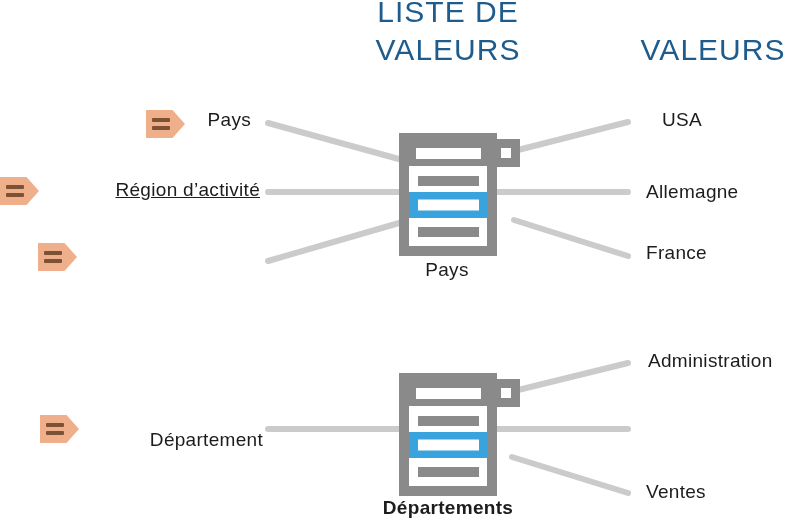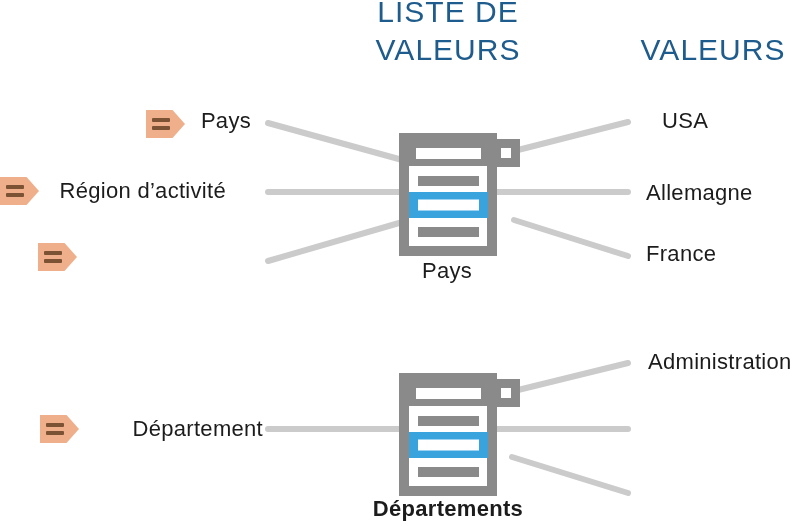--- a/index.html
+++ b/index.html
@@ -7,21 +7,21 @@
     position:relative;width:806px;height:527px;background:#ffffff;overflow:hidden;
     font-family:"Liberation Sans", sans-serif;color:#1C1C1C;
   }
   .lines{position:absolute;left:0;top:0;z-index:1;}
   .hdr{
     position:absolute;z-index:2;color:#1E5C8D;font-size:30px;line-height:1;
     letter-spacing:1px;white-space:nowrap;transform:translateX(-50%);text-align:center;
   }
   .hdr.two-line{line-height:38px;}
   .lbl{
-    position:absolute;z-index:2;font-size:22px;line-height:1;letter-spacing:0.3px;
+    position:absolute;z-index:2;font-size:19px;line-height:1;letter-spacing:0.3px;
     white-space:nowrap;
   }
   .lbl.right-anchor{text-align:right;}
   .lbl.centered{transform:translateX(-50%);}
   .tag{
     position:absolute;z-index:2;width:39px;height:28px;background:#EFAF8A;
     clip-path:polygon(0 0, 68% 0, 100% 50%, 68% 100%, 0 100%);
     display:flex;flex-direction:column;justify-content:center;gap:4px;
     padding-left:6px;box-sizing:border-box;
   }
@@ -55,21 +55,21 @@
   <div class="tag" style="left:146px;top:110px;">
     <div class="bar"></div>
     <div class="bar"></div>
   </div>
   <div class="lbl right-anchor" style="right:555px;top:110px;">Pays</div>
 
   <div class="tag" style="left:0px;top:177px;">
     <div class="bar"></div>
     <div class="bar"></div>
   </div>
-  <div class="lbl right-anchor" style="right:580px;top:180px;">Région d’activité</div>
+  <div class="lbl right-anchor" style="right:546px;top:180px;text-decoration:underline;">Région d’activité</div>
 
   <div class="tag" style="left:38px;top:243px;">
     <div class="bar"></div>
     <div class="bar"></div>
   </div>
 
   <svg class="lov-icon" style="left:399px;top:133px;" width="121" height="123" viewBox="0 0 121 123">
     <rect x="97.5" y="10.5" width="19" height="19" fill="#ffffff" stroke="#8A8A8A" stroke-width="9"></rect>
     <rect x="5" y="5" width="88" height="113" fill="#ffffff" stroke="#8A8A8A" stroke-width="10"></rect>
     <rect x="13.5" y="11.5" width="72" height="18" fill="#ffffff" stroke="#8A8A8A" stroke-width="7"></rect>
@@ -81,28 +81,29 @@
   <div class="lbl centered" style="left:447px;top:260px;">Pays</div>
 
   <div class="lbl" style="left:646px;top:110px;margin-left:16px;">USA</div>
   <div class="lbl" style="left:646px;top:182px;">Allemagne</div>
   <div class="lbl" style="left:646px;top:243px;">France</div>
 
   <div class="tag" style="left:40px;top:415px;">
     <div class="bar"></div>
     <div class="bar"></div>
   </div>
-  <div class="lbl right-anchor" style="right:543px;top:418px;">Département</div>
+  <div class="lbl right-anchor" style="right:543px;top:430px;">Département</div>
 
   <svg class="lov-icon" style="left:399px;top:373px;" width="121" height="123" viewBox="0 0 121 123">
     <rect x="97.5" y="10.5" width="19" height="19" fill="#ffffff" stroke="#8A8A8A" stroke-width="9"></rect>
     <rect x="5" y="5" width="88" height="113" fill="#ffffff" stroke="#8A8A8A" stroke-width="10"></rect>
     <rect x="13.5" y="11.5" width="72" height="18" fill="#ffffff" stroke="#8A8A8A" stroke-width="7"></rect>
     <rect x="19" y="43" width="61" height="10" fill="#8A8A8A"></rect>
     <rect x="10" y="59" width="79" height="26" fill="#39A3DE"></rect>
     <rect x="19" y="66.5" width="61" height="11" fill="#ffffff"></rect>
     <rect x="19" y="94" width="61" height="10" fill="#8A8A8A"></rect>
   </svg>
   <div class="lbl centered" style="left:448px;top:498px;font-weight:bold;">Départements</div>
 
   <div class="lbl" style="left:648px;top:351px;">Administration</div>
+  <div class="lbl" style="left:646px;top:482px;">Ventes</div>
 
 </div>
 
 </body></html>

